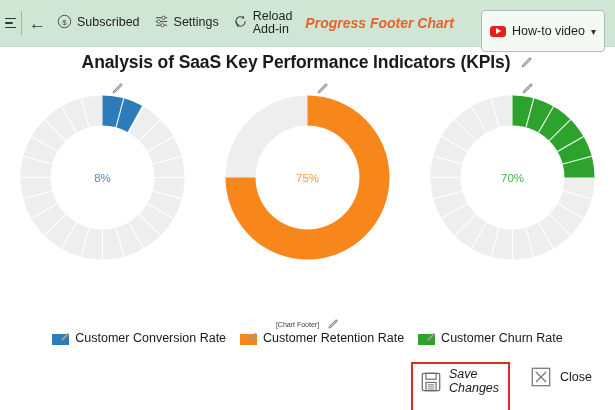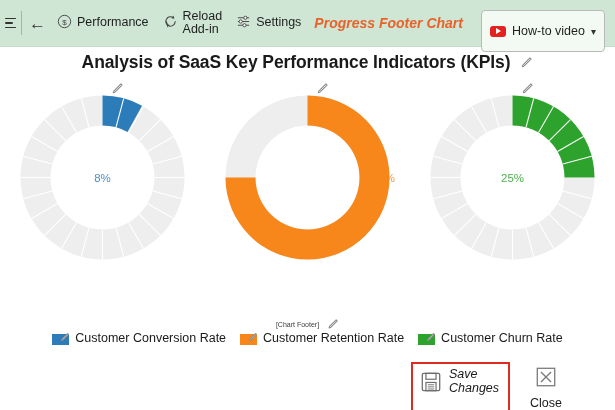--- a/index.html
+++ b/index.html
@@ -105,21 +105,21 @@
   .save-btn{
     position:absolute; left:411px; top:4px;
     display:flex; align-items:center; gap:7px;
     border:2px solid #e02b20; padding:4px 9px 20px 7px; cursor:pointer;
     background:#fff;
     font-style:italic;
   }
   .save-label{ font-size:12.5px; color:#1a1a1a; line-height:1.1; }
   .close-btn{
     position:absolute; left:530px; top:8px;
-    display:flex; align-items:center; gap:8px; cursor:pointer;flex-direction:column;
+    display:flex; align-items:center; gap:8px; cursor:pointer;
   }
   .close-label{ font-size:12.5px; color:#1a1a1a; }
   .icon-box{ width:22px; height:22px; }
 </style>
 </head>
 <body>
 
 <div id="app">
 
   <div class="toolbar">
@@ -138,50 +138,50 @@
       <span class="back-arrow">←</span>
     </div>
 
     <div class="tb-item">
       <span>
         <svg width="15" height="15" viewBox="0 0 16 16">
           <circle cx="8" cy="8" r="6.6" fill="none" stroke="#444" stroke-width="1"></circle>
           <text x="8" y="11.3" font-size="8.5" text-anchor="middle" fill="#444" font-family="Liberation Sans, sans-serif">$</text>
         </svg>
       </span>
-      <span class="tb-label">Performance</span>
-    </div>
-
-    <div class="tb-item">
-      <span>
-        <svg width="15" height="15" viewBox="0 0 16 16">
-          <path d="M13 8a5 5 0 1 1-1.6-3.7" fill="none" stroke="#444" stroke-width="1.1" stroke-linecap="round"></path>
-          <path d="M3 8a5 5 0 0 1 1.6 3.7" fill="none" stroke="#444" stroke-width="1.1" stroke-linecap="round"></path>
-          <path d="M11.3 1.6l0.6 2.9-2.9 0.4z" fill="#444"></path>
-          <path d="M4.7 14.4l-0.6-2.9 2.9-0.4z" fill="#444"></path>
-        </svg>
-      </span>
-      <span class="tb-label two">
-        <span>Reload</span><br>
-        <span>Add-in</span>
-      </span>
+      <span class="tb-label">Subscribed</span>
     </div>
 
     <div class="tb-item">
       <span>
         <svg width="15" height="15" viewBox="0 0 16 16">
           <line x1="2" y1="4" x2="14" y2="4" stroke="#444" stroke-width="1"></line>
           <line x1="2" y1="8" x2="14" y2="8" stroke="#444" stroke-width="1"></line>
           <line x1="2" y1="12" x2="14" y2="12" stroke="#444" stroke-width="1"></line>
           <circle cx="10" cy="4" r="1.7" fill="#fff" stroke="#444" stroke-width="1"></circle>
           <circle cx="5" cy="8" r="1.7" fill="#fff" stroke="#444" stroke-width="1"></circle>
           <circle cx="9" cy="12" r="1.7" fill="#fff" stroke="#444" stroke-width="1"></circle>
         </svg>
       </span>
       <span class="tb-label">Settings</span>
+    </div>
+
+    <div class="tb-item">
+      <span>
+        <svg width="15" height="15" viewBox="0 0 16 16">
+          <path d="M13 8a5 5 0 1 1-1.6-3.7" fill="none" stroke="#444" stroke-width="1.1" stroke-linecap="round"></path>
+          <path d="M3 8a5 5 0 0 1 1.6 3.7" fill="none" stroke="#444" stroke-width="1.1" stroke-linecap="round"></path>
+          <path d="M11.3 1.6l0.6 2.9-2.9 0.4z" fill="#444"></path>
+          <path d="M4.7 14.4l-0.6-2.9 2.9-0.4z" fill="#444"></path>
+        </svg>
+      </span>
+      <span class="tb-label two">
+        <span>Reload</span><br>
+        <span>Add-in</span>
+      </span>
     </div>
 
     <span class="chart-title-tb">Progress Footer Chart</span>
 
     <div class="howto">
       <span class="yt"></span>
       <span class="howto-label">How-to video</span>
       <span class="caret">▾</span>
     </div>
   </div>
@@ -241,21 +241,21 @@
       <span class="pencil chart-pencil">
         <svg width="14" height="14" viewBox="0 0 16 16">
           <path d="M12.5 2.2l1.3 1.3-8.2 8.2-1.8 0.5 0.5-1.8z" fill="none" stroke="#8a8a8a" stroke-width="1.2" stroke-linejoin="round"></path>
         </svg>
       </span>
       <div class="donut-wrap">
         <svg id="svg-1" width="175" height="175" viewBox="0 0 175 175">
             <path d="M 87.5 5.5 A 82 82 0 1 1 87.49856883001344 5.500000012489309 L 87.49909242878901 35.50000000792005 A 52 52 0 1 0 87.5 35.5 Z" fill="#eeeeee"></path>
             <path d="M 87.5 5.5 A 82 82 0 1 1 5.5 87.50000000000001 L 35.5 87.5 A 52 52 0 1 0 87.5 35.5 Z" fill="#f7861b"></path>
           </svg>
-        <div class="donut-pct" id="pct-1" style="color: rgb(247, 134, 27); opacity: 0.85; text-align: right;">75%</div>
+        <div class="donut-pct" id="pct-1" style="color: rgb(247, 134, 27); opacity: 0.85;">75%</div>
       </div>
     </div>
 
     <div class="chart-cell">
       <span class="pencil chart-pencil">
         <svg width="14" height="14" viewBox="0 0 16 16">
           <path d="M12.5 2.2l1.3 1.3-8.2 8.2-1.8 0.5 0.5-1.8z" fill="none" stroke="#8a8a8a" stroke-width="1.2" stroke-linejoin="round"></path>
         </svg>
       </span>
       <div class="donut-wrap">
@@ -285,21 +285,21 @@
             <line x1="50.73044737829952" y1="50.73044737829953" x2="29.51724394270309" y2="29.51724394270311" stroke="#ffffff" stroke-width="1.1"></line>
             <line x1="61.49999999999998" y1="42.46667900320921" x2="46.499999999999964" y2="16.485916889676048" stroke="#ffffff" stroke-width="1.1"></line>
             <line x1="74.04140965466893" y1="37.27185703296845" x2="66.2768383015933" y2="8.294082244296405" stroke="#ffffff" stroke-width="1.1"></line>
             <path d="M 87.5 5.5 A 82 82 0 0 1 169.5 87.5 L 139.5 87.5 A 52 52 0 0 0 87.5 35.5 Z" fill="#2da32d"></path>
             <line x1="100.95859034533107" y1="37.27185703296845" x2="108.7231616984067" y2="8.294082244296405" stroke="#ffffff" stroke-width="1.1"></line>
             <line x1="113.5" y1="42.466679003209194" x2="128.5" y2="16.485916889676034" stroke="#ffffff" stroke-width="1.1"></line>
             <line x1="124.26955262170048" y1="50.73044737829953" x2="145.4827560572969" y2="29.51724394270311" stroke="#ffffff" stroke-width="1.1"></line>
             <line x1="132.53332099679082" y1="61.5" x2="158.51408311032398" y2="46.50000000000001" stroke="#ffffff" stroke-width="1.1"></line>
             <line x1="137.72814296703154" y1="74.04140965466893" x2="166.70591775570358" y2="66.2768383015933" stroke="#ffffff" stroke-width="1.1"></line>
           </svg>
-        <div class="donut-pct" id="pct-2" style="color: rgb(45, 163, 45); opacity: 0.85;">25%</div>
+        <div class="donut-pct" id="pct-2" style="color: rgb(45, 163, 45); opacity: 0.85;">70%</div>
       </div>
     </div>
   </div>
 
   <div class="footer-note">
     <span class="footer-text">[Chart Footer]</span>
     <span class="pencil" style="width:13px;height:13px;">
       <svg width="13" height="13" viewBox="0 0 16 16">
         <path d="M12.5 2.2l1.3 1.3-8.2 8.2-1.8 0.5 0.5-1.8z" fill="none" stroke="#8a8a8a" stroke-width="1.3" stroke-linejoin="round"></path>
       </svg>

